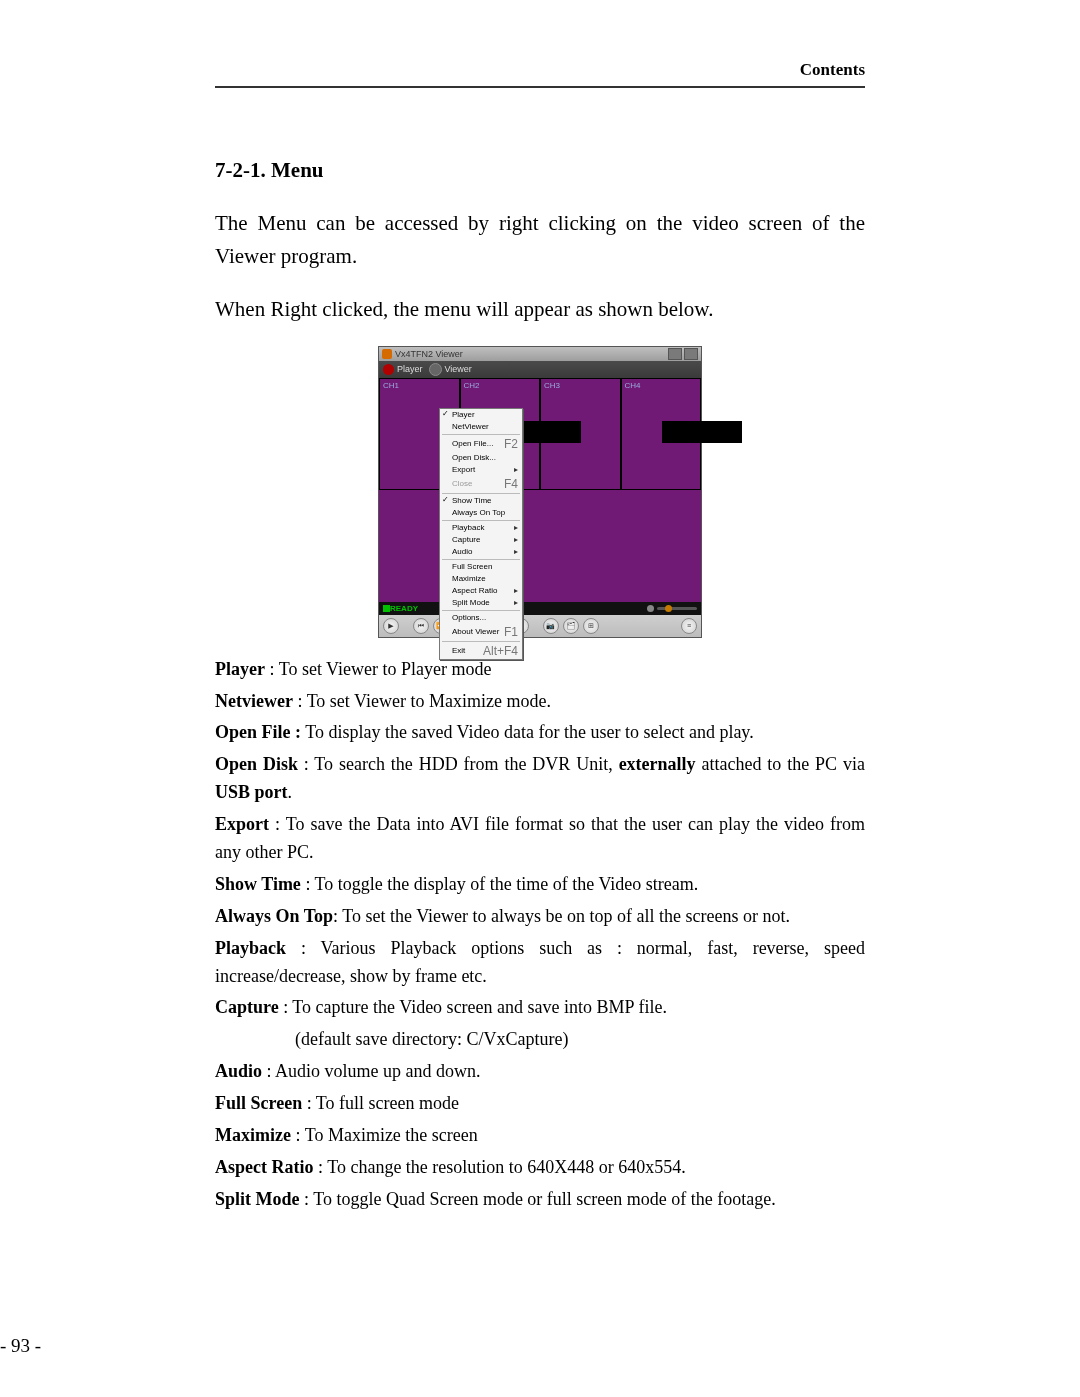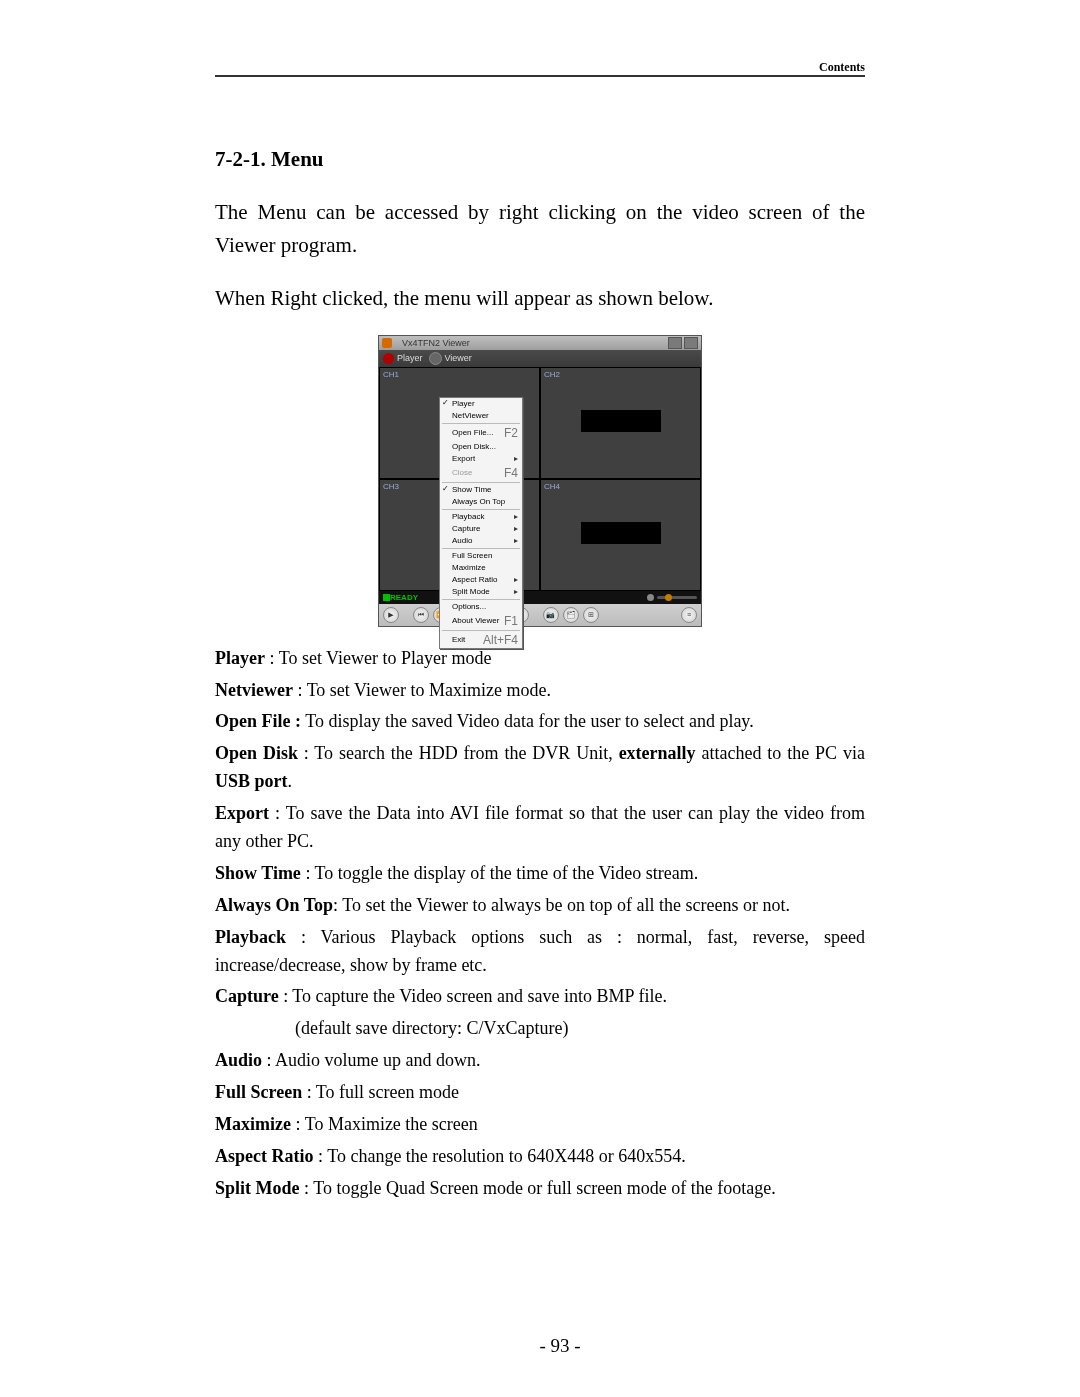--- a/index.html
+++ b/index.html
@@ -12,21 +12,22 @@
   .page {
     width: 1080px;
     height: 1397px;
     position: relative;
     box-sizing: border-box;
     padding: 60px 215px 40px 215px;
   }
   .header {
     text-align: right;
     font-weight: bold;
-    font-size: 12px;
+    font-size: 17px;
+    margin-bottom: 6px;
   }
   .hr {
     border: none;
     border-top: 2px solid #333;
     margin: 0 0 70px 0;
   }
   .section-title {
     font-size: 21px;
     font-weight: bold;
     margin-bottom: 24px;
@@ -53,37 +54,37 @@
   }
   .viewer-title {
     background: linear-gradient(#bfbfbf,#9e9e9e);
     color: #333;
     display:flex;
     align-items:center;
     justify-content: space-between;
     padding: 1px 3px;
     font-size: 9px;
   }
-  .viewer-title .left { display:flex; align-items:center; gap:10px; }
+  .viewer-title .left { display:flex; align-items:center; gap:3px; }
   .title-icon { width:10px; height:10px; background:#d46a00; border-radius:2px; display:inline-block; }
   .winbtns { display:flex; gap:2px; }
   .winbtn { width:12px; height:10px; background:#7a7a7a; border:1px solid #555; display:inline-block; }
   .toolbar {
     background: linear-gradient(#4a4a4a,#3a3a3a);
     display:flex; align-items:center; padding:2px 4px; gap:6px;
   }
   .tbbtn { display:flex; align-items:center; gap:3px; font-size:9px; color:#ddd; }
   .reddot { width:11px; height:11px; background:#b00000; border-radius:50%; display:inline-block; }
   .greydot { width:11px; height:11px; background:#666; border-radius:50%; border:1px solid #888; display:inline-block; }
 
   .grid {
     display:grid;
-    grid-template-columns: 1fr 1fr;
+    grid-template-columns: 1fr 1fr 1fr 1fr;
     grid-template-rows: 112px 112px;
-    background:#404040;
+    background:#701a75;
     position: relative;
   }
   .cell {
     border: 1px solid #000;
     position: relative;
   }
   .cell .lbl {
     position:absolute; top:2px; left:3px; font-size:8px; color:#9ad;
   }
   .blackbox {
@@ -177,23 +178,22 @@
     margin: 0 0 4px 0;
     text-align: justify;
   }
   .definitions .indent {
     padding-left: 80px;
   }
   .page-num {
     position:absolute;
     bottom: 40px;
     left:0; right:0;
-    text-align:center;
+    text-align:left;
     font-size:19px;
-    margin-left:40px;
   }
 </style>
 </head>
 <body>
 
 <div class="page">
 
   <div class="header">Contents</div>
   <hr class="hr">
 

